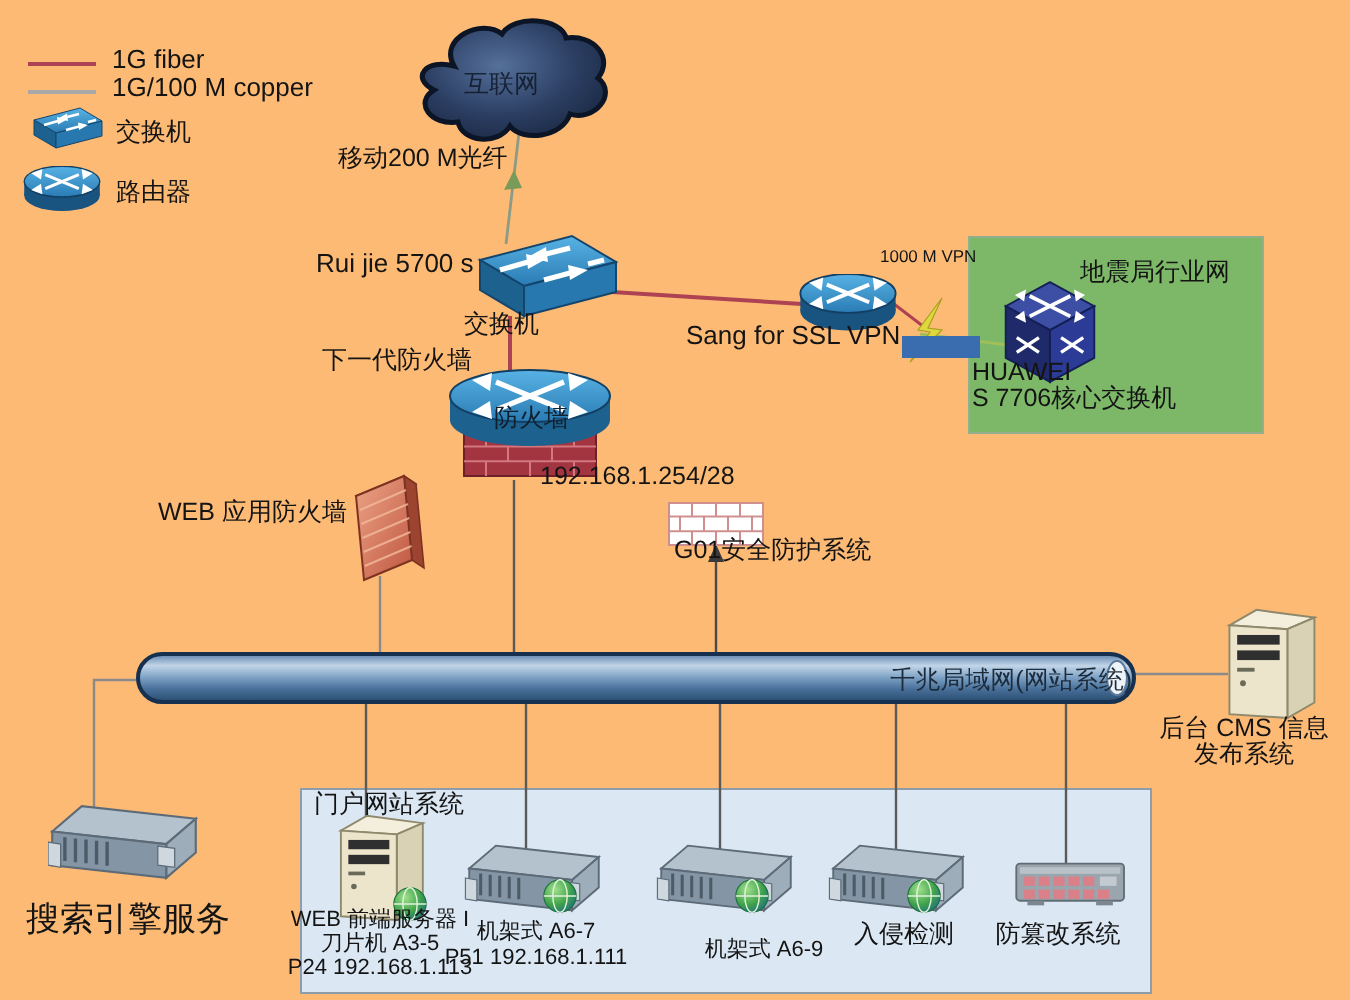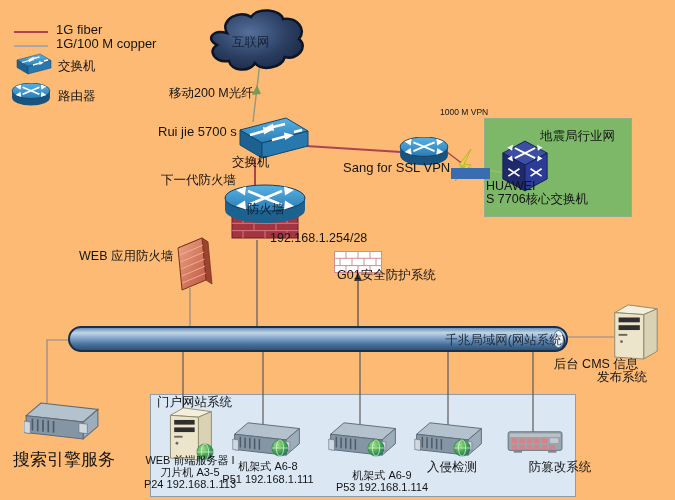--- a/index.html
+++ b/index.html
@@ -198,40 +198,40 @@
   <div class="lbl" style="left:58px;top:60px">交换机</div>
   <svg class="icon" style="left:10px;top:83px" width="42" height="24">
       <use href="#sym-router"></use>
     </svg>
   <div class="lbl" style="left:58px;top:90px">路由器</div>
 
   <svg class="icon" style="left:197px;top:5px" width="112" height="74">
       <use href="#sym-cloud"></use>
     </svg>
   <div class="lbl" style="left:232px;top:36px;color:#0b1422;opacity:.8">互联网</div>
-  <div class="lbl" style="left:169px;top:87px">移动200 M光纤</div>
+  <div class="lbl" style="left:169px;top:73px">移动200 M光纤</div>
 
   <div class="lbl" style="left:158px;top:125px;font-size:13px">Rui jie 5700 s</div>
   <svg class="icon" style="left:226px;top:114px" width="84" height="48">
       <use href="#sym-switch"></use>
     </svg>
   <div class="lbl" style="left:232px;top:156px">交换机</div>
 
   <div class="lbl" style="left:161px;top:174px">下一代防火墙</div>
   <svg class="icon" style="left:222px;top:184px" width="86" height="58">
       <use href="#sym-firewall"></use>
     </svg>
   <div class="lbl" style="left:247px;top:203px;color:#10202e">防火墙</div>
   <div class="lbl" style="left:270px;top:232px">192.168.1.254/28</div>
 
   <svg class="icon" style="left:397px;top:137px" width="54" height="30">
       <use href="#sym-router"></use>
     </svg>
   <div class="lbl" style="left:343px;top:161px;font-size:13px">Sang for SSL VPN</div>
-  <div class="lbl tiny" style="left:440px;top:108px">1000 M VPN</div>
+  <div class="lbl tiny" style="left:440px;top:124px">1000 M VPN</div>
 
   <div class="lbl" style="left:540px;top:130px">地震局行业网</div>
   <svg class="icon" style="left:501px;top:139px" width="48" height="54">
       <use href="#sym-cube"></use>
     </svg>
   <div class="lbl" style="left:486px;top:180px">HUAWEI</div>
   <div class="lbl" style="left:486px;top:193px">S 7706核心交换机</div>
 
   <div class="lbl" style="left:79px;top:250px">WEB 应用防火墙</div>
   <svg class="icon" style="left:172px;top:234px" width="42" height="60">
@@ -248,59 +248,58 @@
   </div>
 
   <svg class="icon" style="left:24px;top:396px" width="76" height="50">
       <use href="#sym-rack"></use>
     </svg>
   <div class="lbl" style="left:13px;top:451px;font-size:17px">搜索引擎服务</div>
 
   <svg class="icon" style="left:607px;top:300px" width="56" height="62">
       <use href="#sym-tower"></use>
     </svg>
-  <div class="lbl c" style="left:548px;top:358px;width:96px">后台 CMS 信息</div>
+  <div class="lbl c" style="left:574px;top:358px;width:96px">后台 CMS 信息</div>
   <div class="lbl c" style="left:574px;top:371px;width:96px">发布系统</div>
 
   <div class="lbl" style="left:157px;top:396px">门户网站系统</div>
 
   <svg class="icon" style="left:163px;top:404px" width="54" height="58">
       <use href="#sym-tower"></use>
     </svg>
   <svg class="icon" style="left:196px;top:443px" width="18" height="18">
       <use href="#sym-globe"></use>
     </svg>
   <div class="lbl c small" style="left:130px;top:455px;width:120px">WEB 前端服务器 I</div>
   <div class="lbl c small" style="left:130px;top:467px;width:120px">刀片机 A3-5</div>
   <div class="lbl c small" style="left:130px;top:479px;width:120px">P24  192.168.1.113</div>
 
   <svg class="icon" style="left:232px;top:419px" width="70" height="40">
       <use href="#sym-rack"></use>
     </svg>
   <svg class="icon" style="left:271px;top:439px" width="18" height="18">
       <use href="#sym-globe"></use>
     </svg>
-  <div class="lbl c small" style="left:202px;top:461px;width:132px">机架式 A6-8</div>
+  <div class="lbl c small" style="left:202px;top:461px;width:132px">机架式 A6-7</div>
   <div class="lbl c small" style="left:202px;top:474px;width:132px">P51 192.168.1.111</div>
 
   <svg class="icon" style="left:328px;top:419px" width="70" height="40">
       <use href="#sym-rack"></use>
     </svg>
   <svg class="icon" style="left:367px;top:439px" width="18" height="18">
       <use href="#sym-globe"></use>
     </svg>
   <div class="lbl c small" style="left:322px;top:470px;width:120px">机架式 A6-9</div>
-  <div class="lbl c small" style="left:322px;top:482px;width:120px">P53  192.168.1.114</div>
 
   <svg class="icon" style="left:414px;top:419px" width="70" height="40">
       <use href="#sym-rack"></use>
     </svg>
   <svg class="icon" style="left:453px;top:439px" width="18" height="18">
       <use href="#sym-globe"></use>
     </svg>
   <div class="lbl c" style="left:412px;top:461px;width:80px">入侵检测</div>
 
   <svg class="icon" style="left:506px;top:429px" width="60" height="26">
       <use href="#sym-tamper"></use>
     </svg>
-  <div class="lbl c" style="left:520px;top:461px;width:80px">防篡改系统</div>
+  <div class="lbl c" style="left:489px;top:461px;width:80px">防篡改系统</div>
 
 </div>
 
 </body></html>

